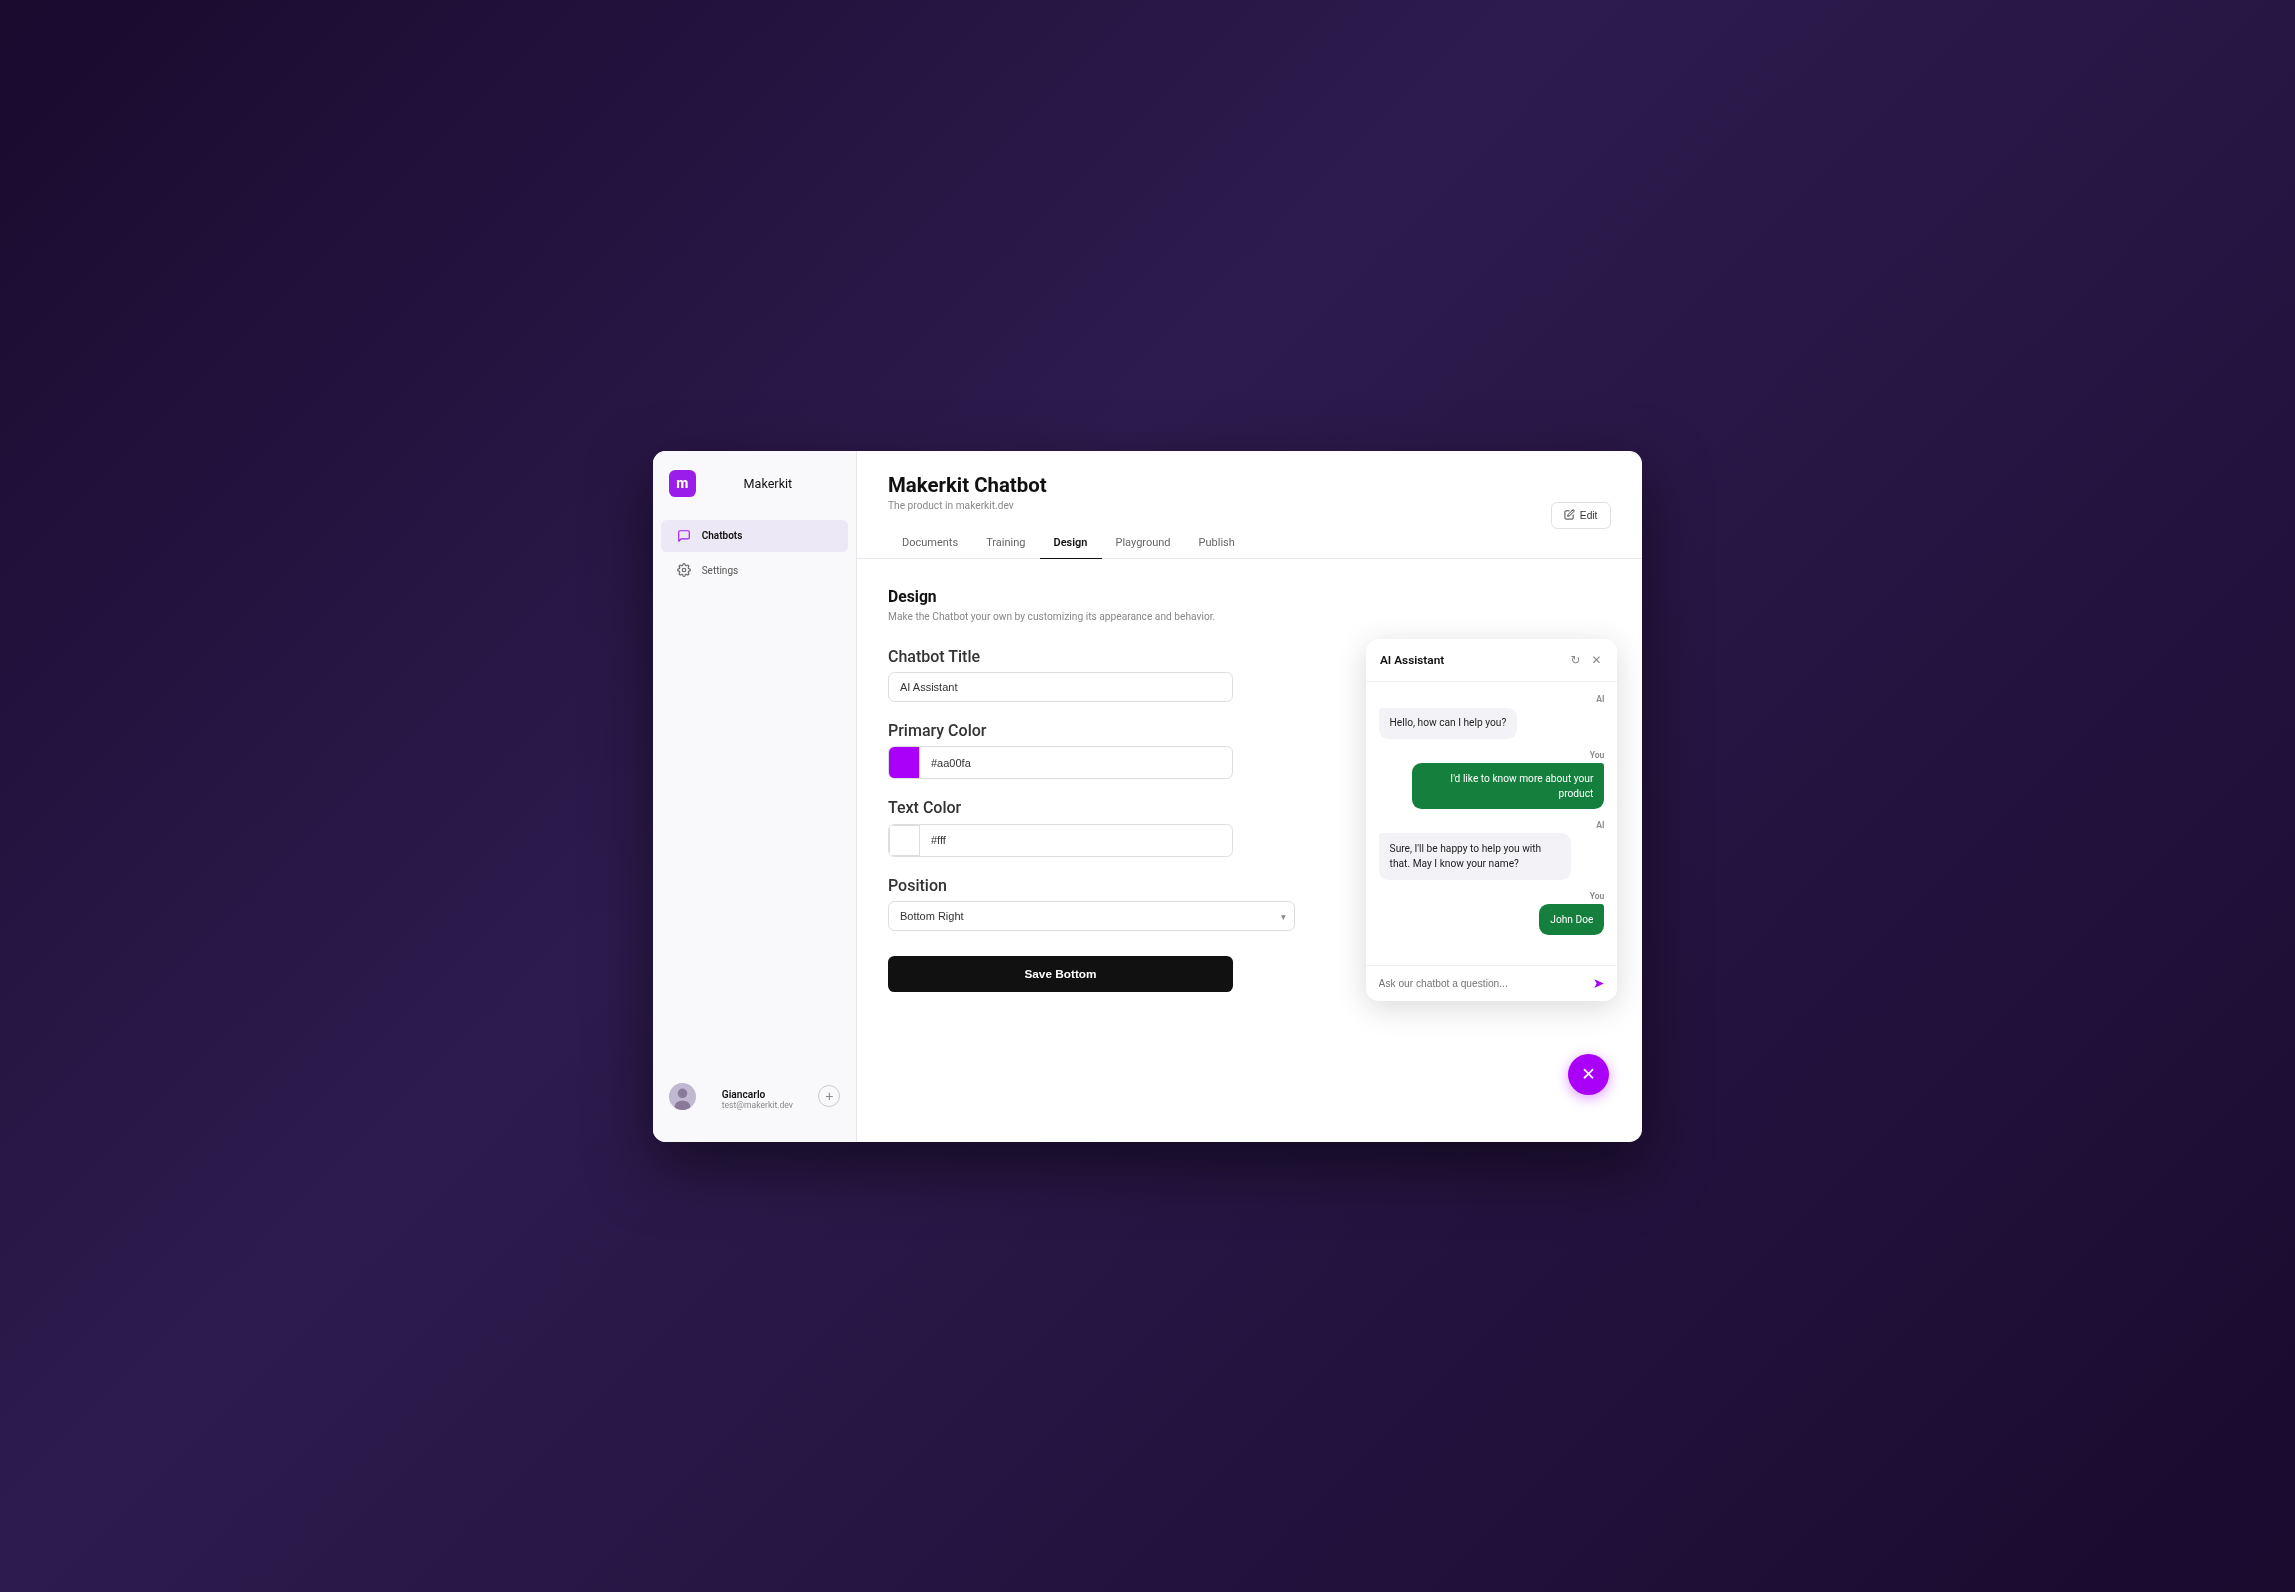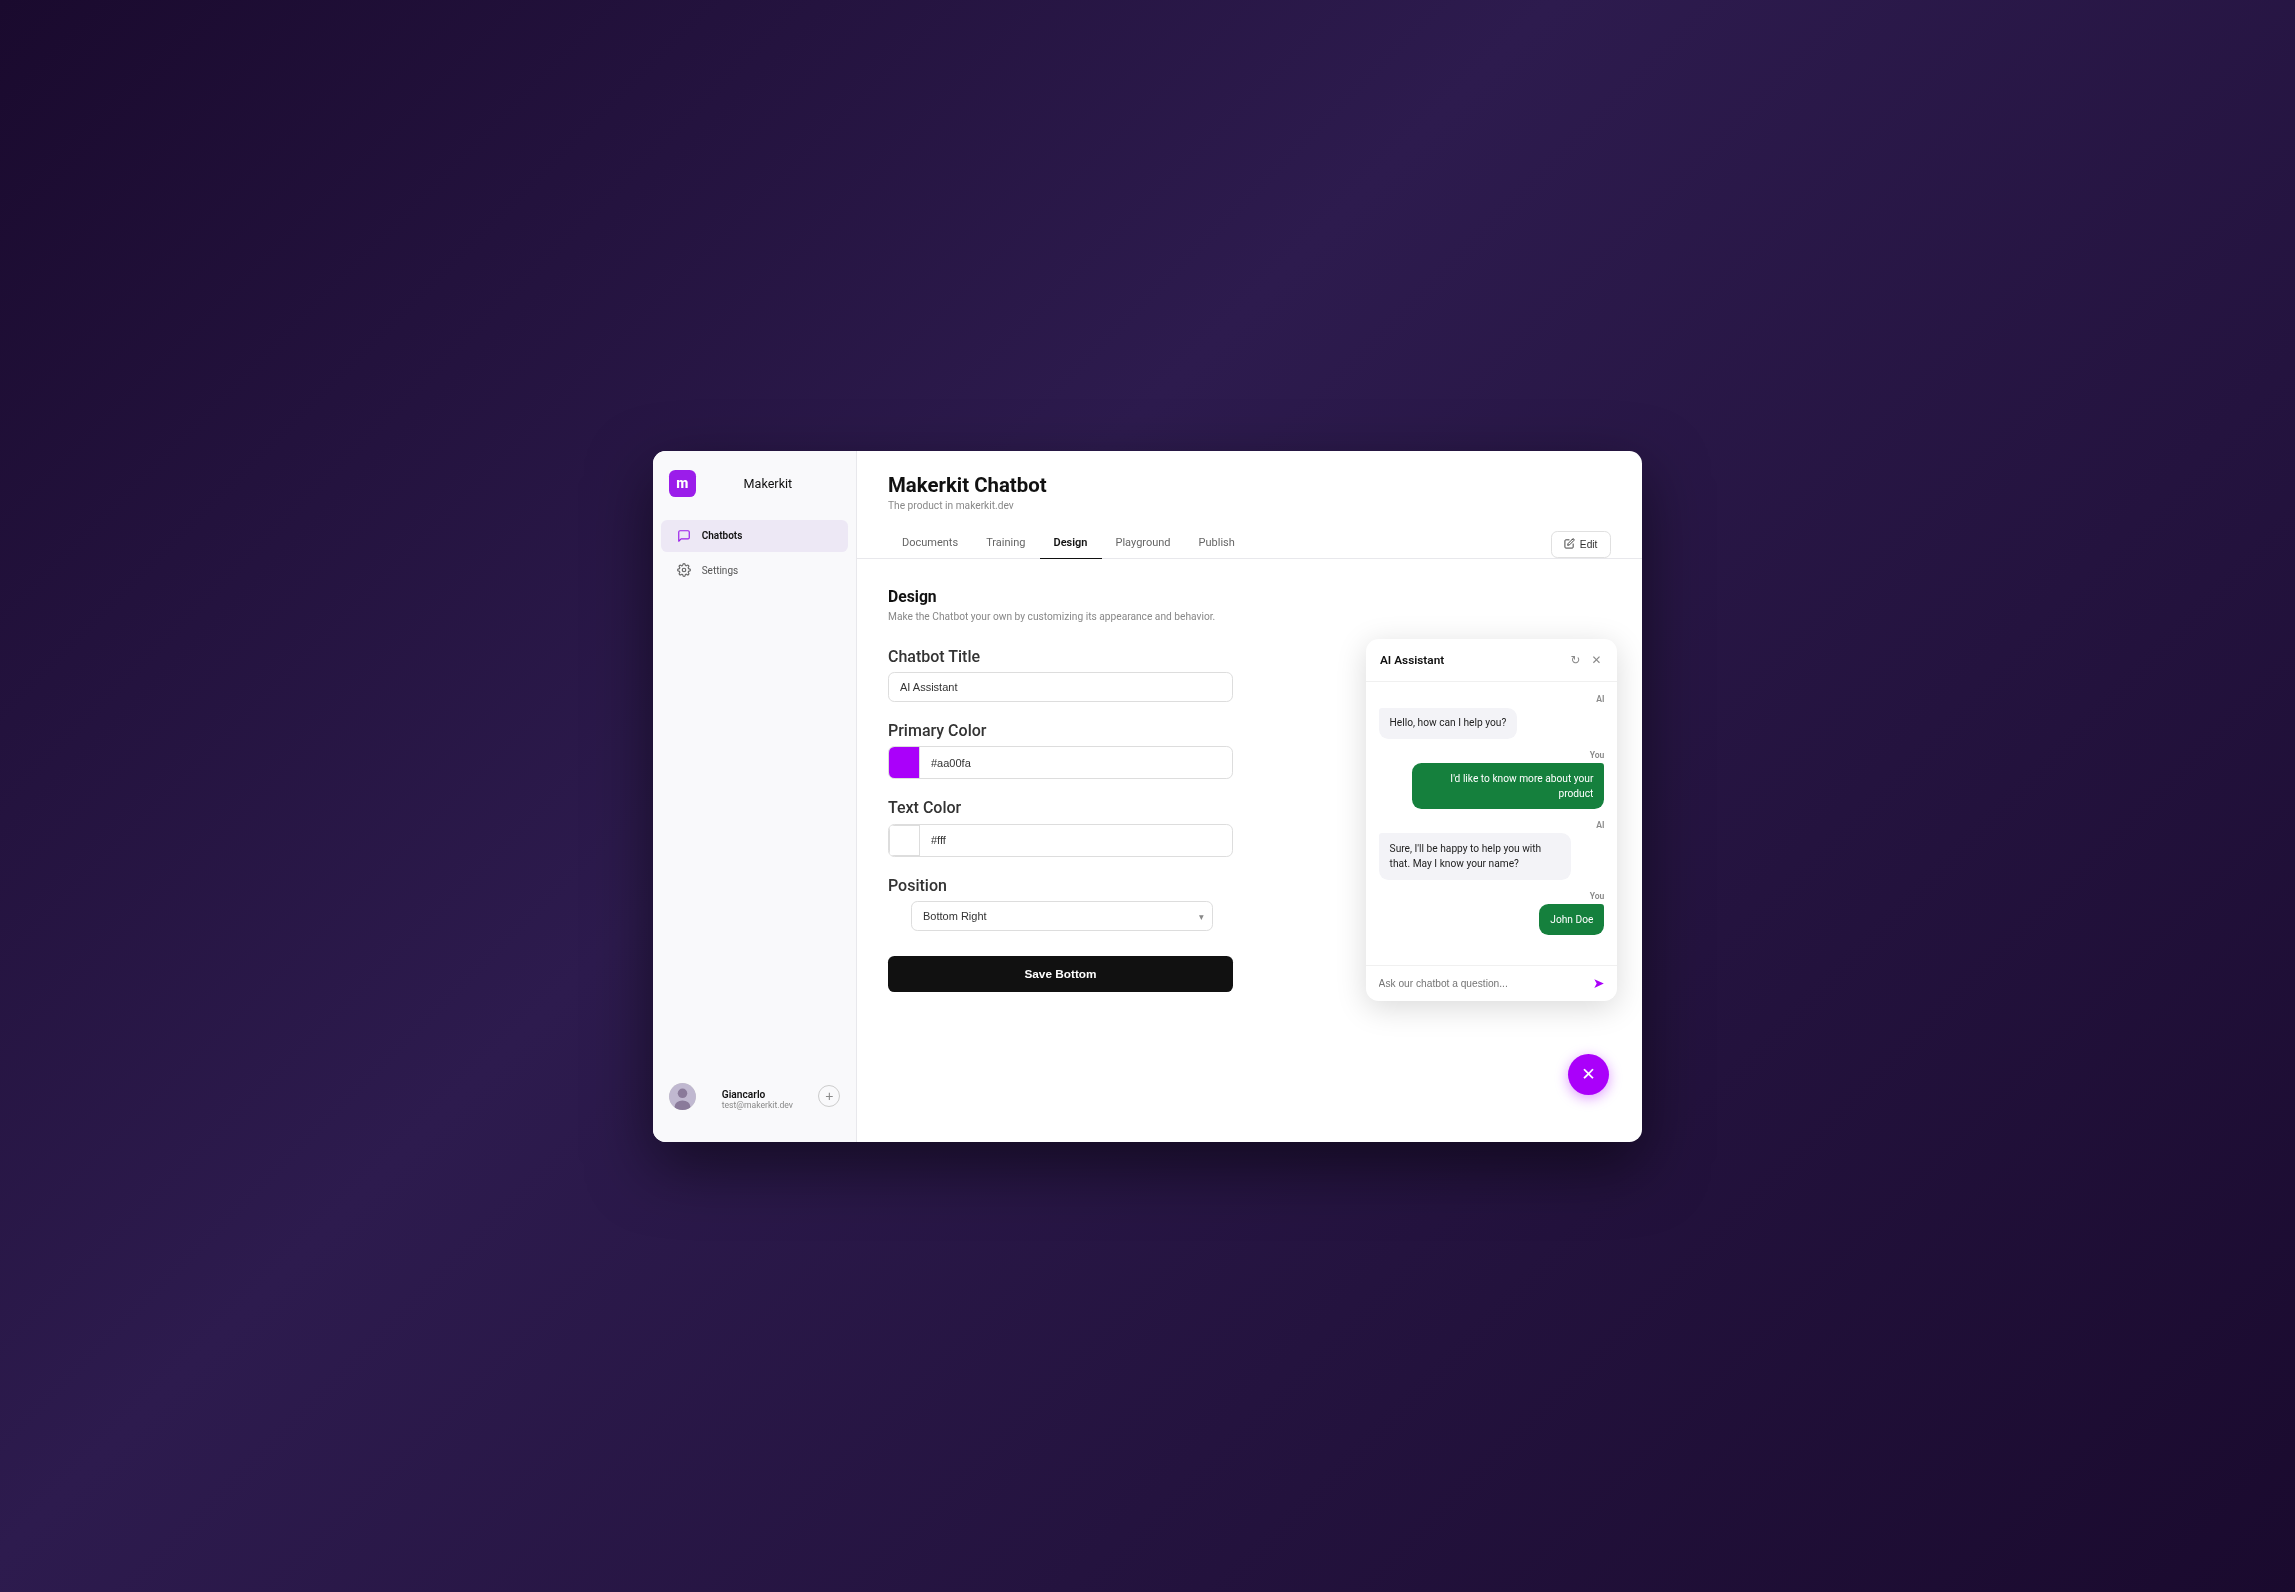--- a/index.html
+++ b/index.html
@@ -130,21 +130,21 @@
     }
     
     .main {
       flex: 1;
       display: flex;
       flex-direction: column;
       overflow: hidden;
     }
     .header {
       display: flex;
-      align-items: flex-end;
+      align-items: center;
       justify-content: space-between;
       padding: 22px 31px 0;
       border-bottom: 0.8px solid #e8e8ec;
     }
     .header-left {}
     .page-title {
       font-size: 20.4px;
       font-weight: 700;
       color: #111;
     }
@@ -242,23 +242,22 @@
     .color-text-input {
       border: none;
       outline: none;
       padding: 7.9px 11px;
       font-size: 11px;
       color: #333;
       flex: 1;
       background: transparent;
     }
     .select-wrapper {
-      width: 302px;
+      width: 407px;
       position: relative;
-      margin-left: 23px;
     }
     .form-select {
       width: 100%;
       padding: 7.9px 28px 7.9px 11px;
       border: 1.2px solid #ddd;
       border-radius: 6.3px;
       font-size: 11px;
       color: #333;
       background: #fff;
       appearance: none;

